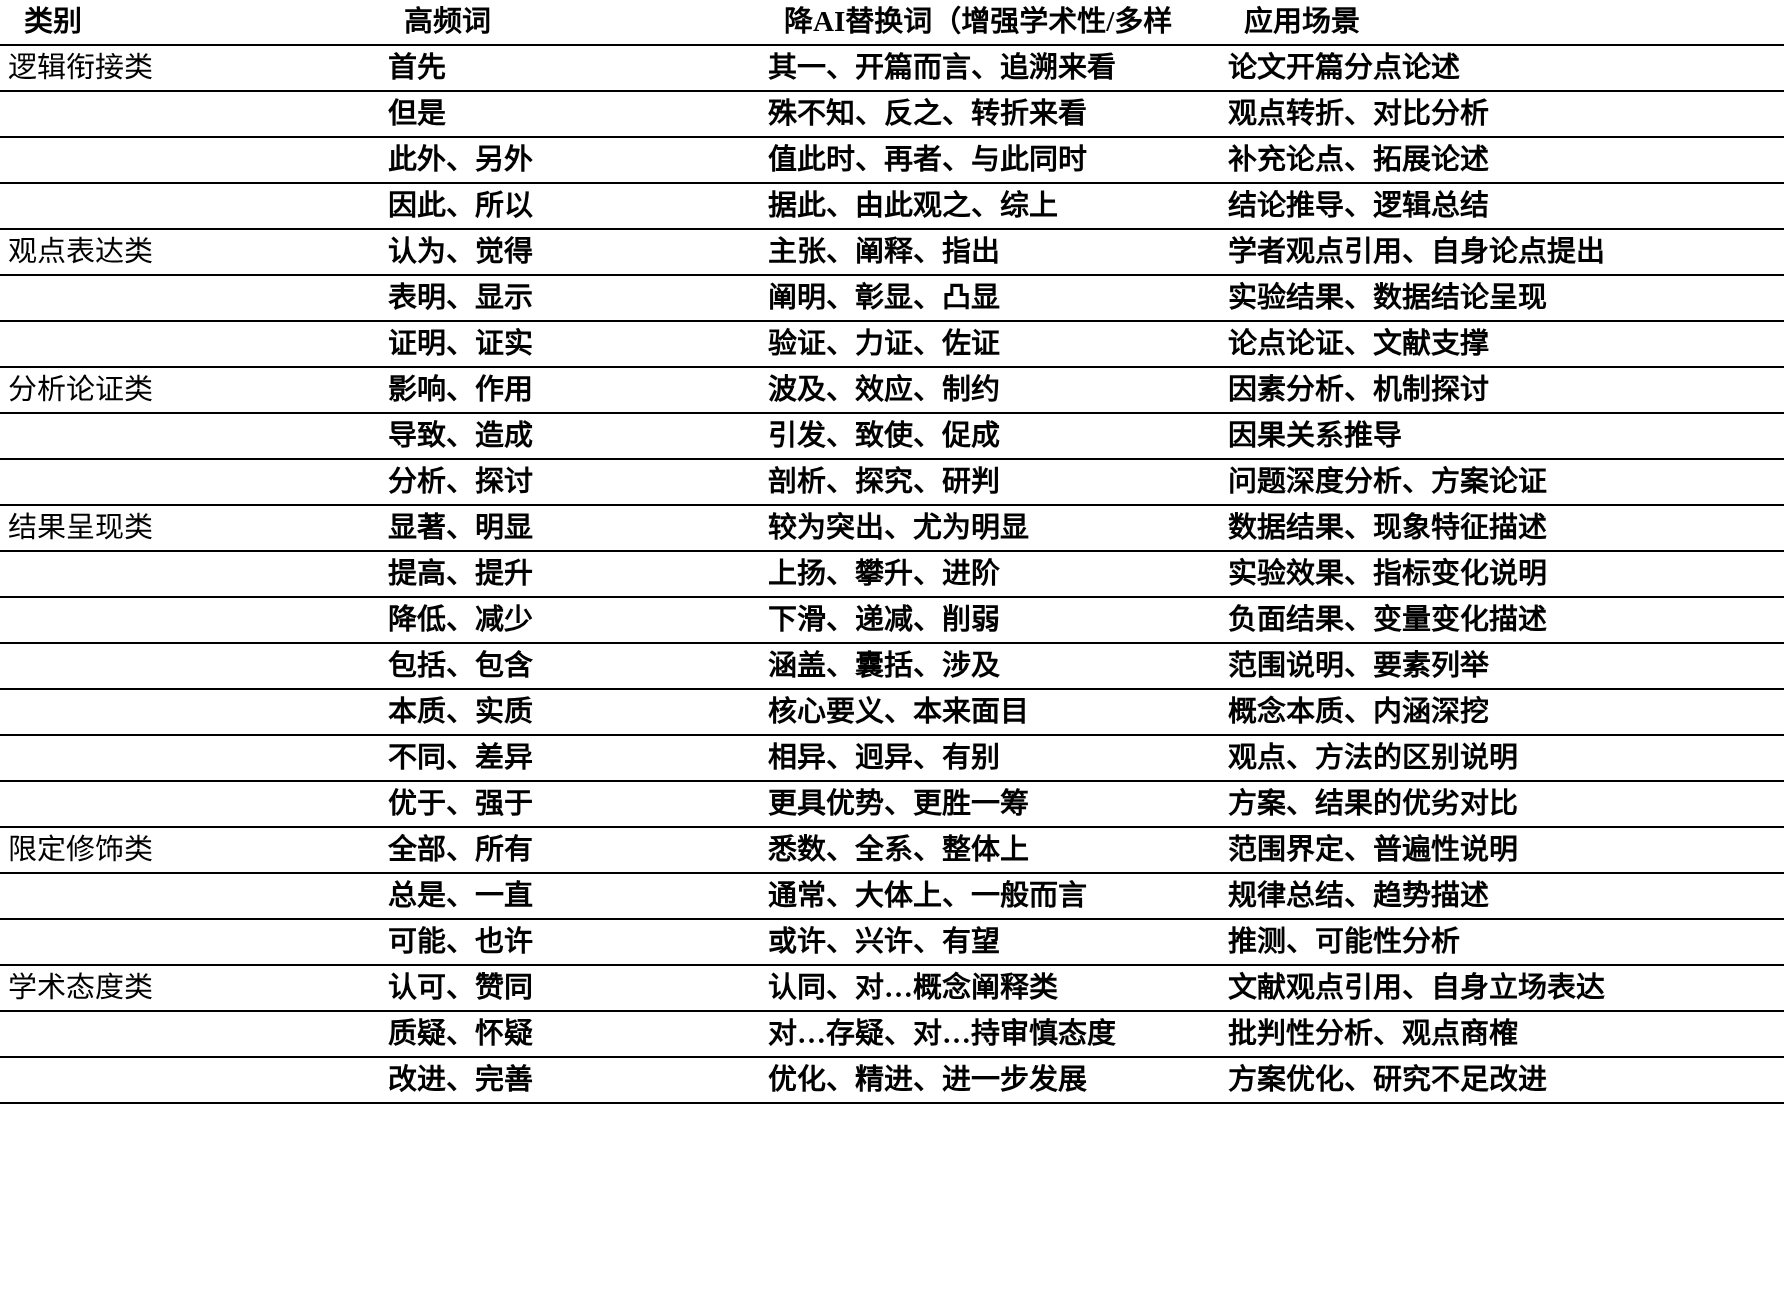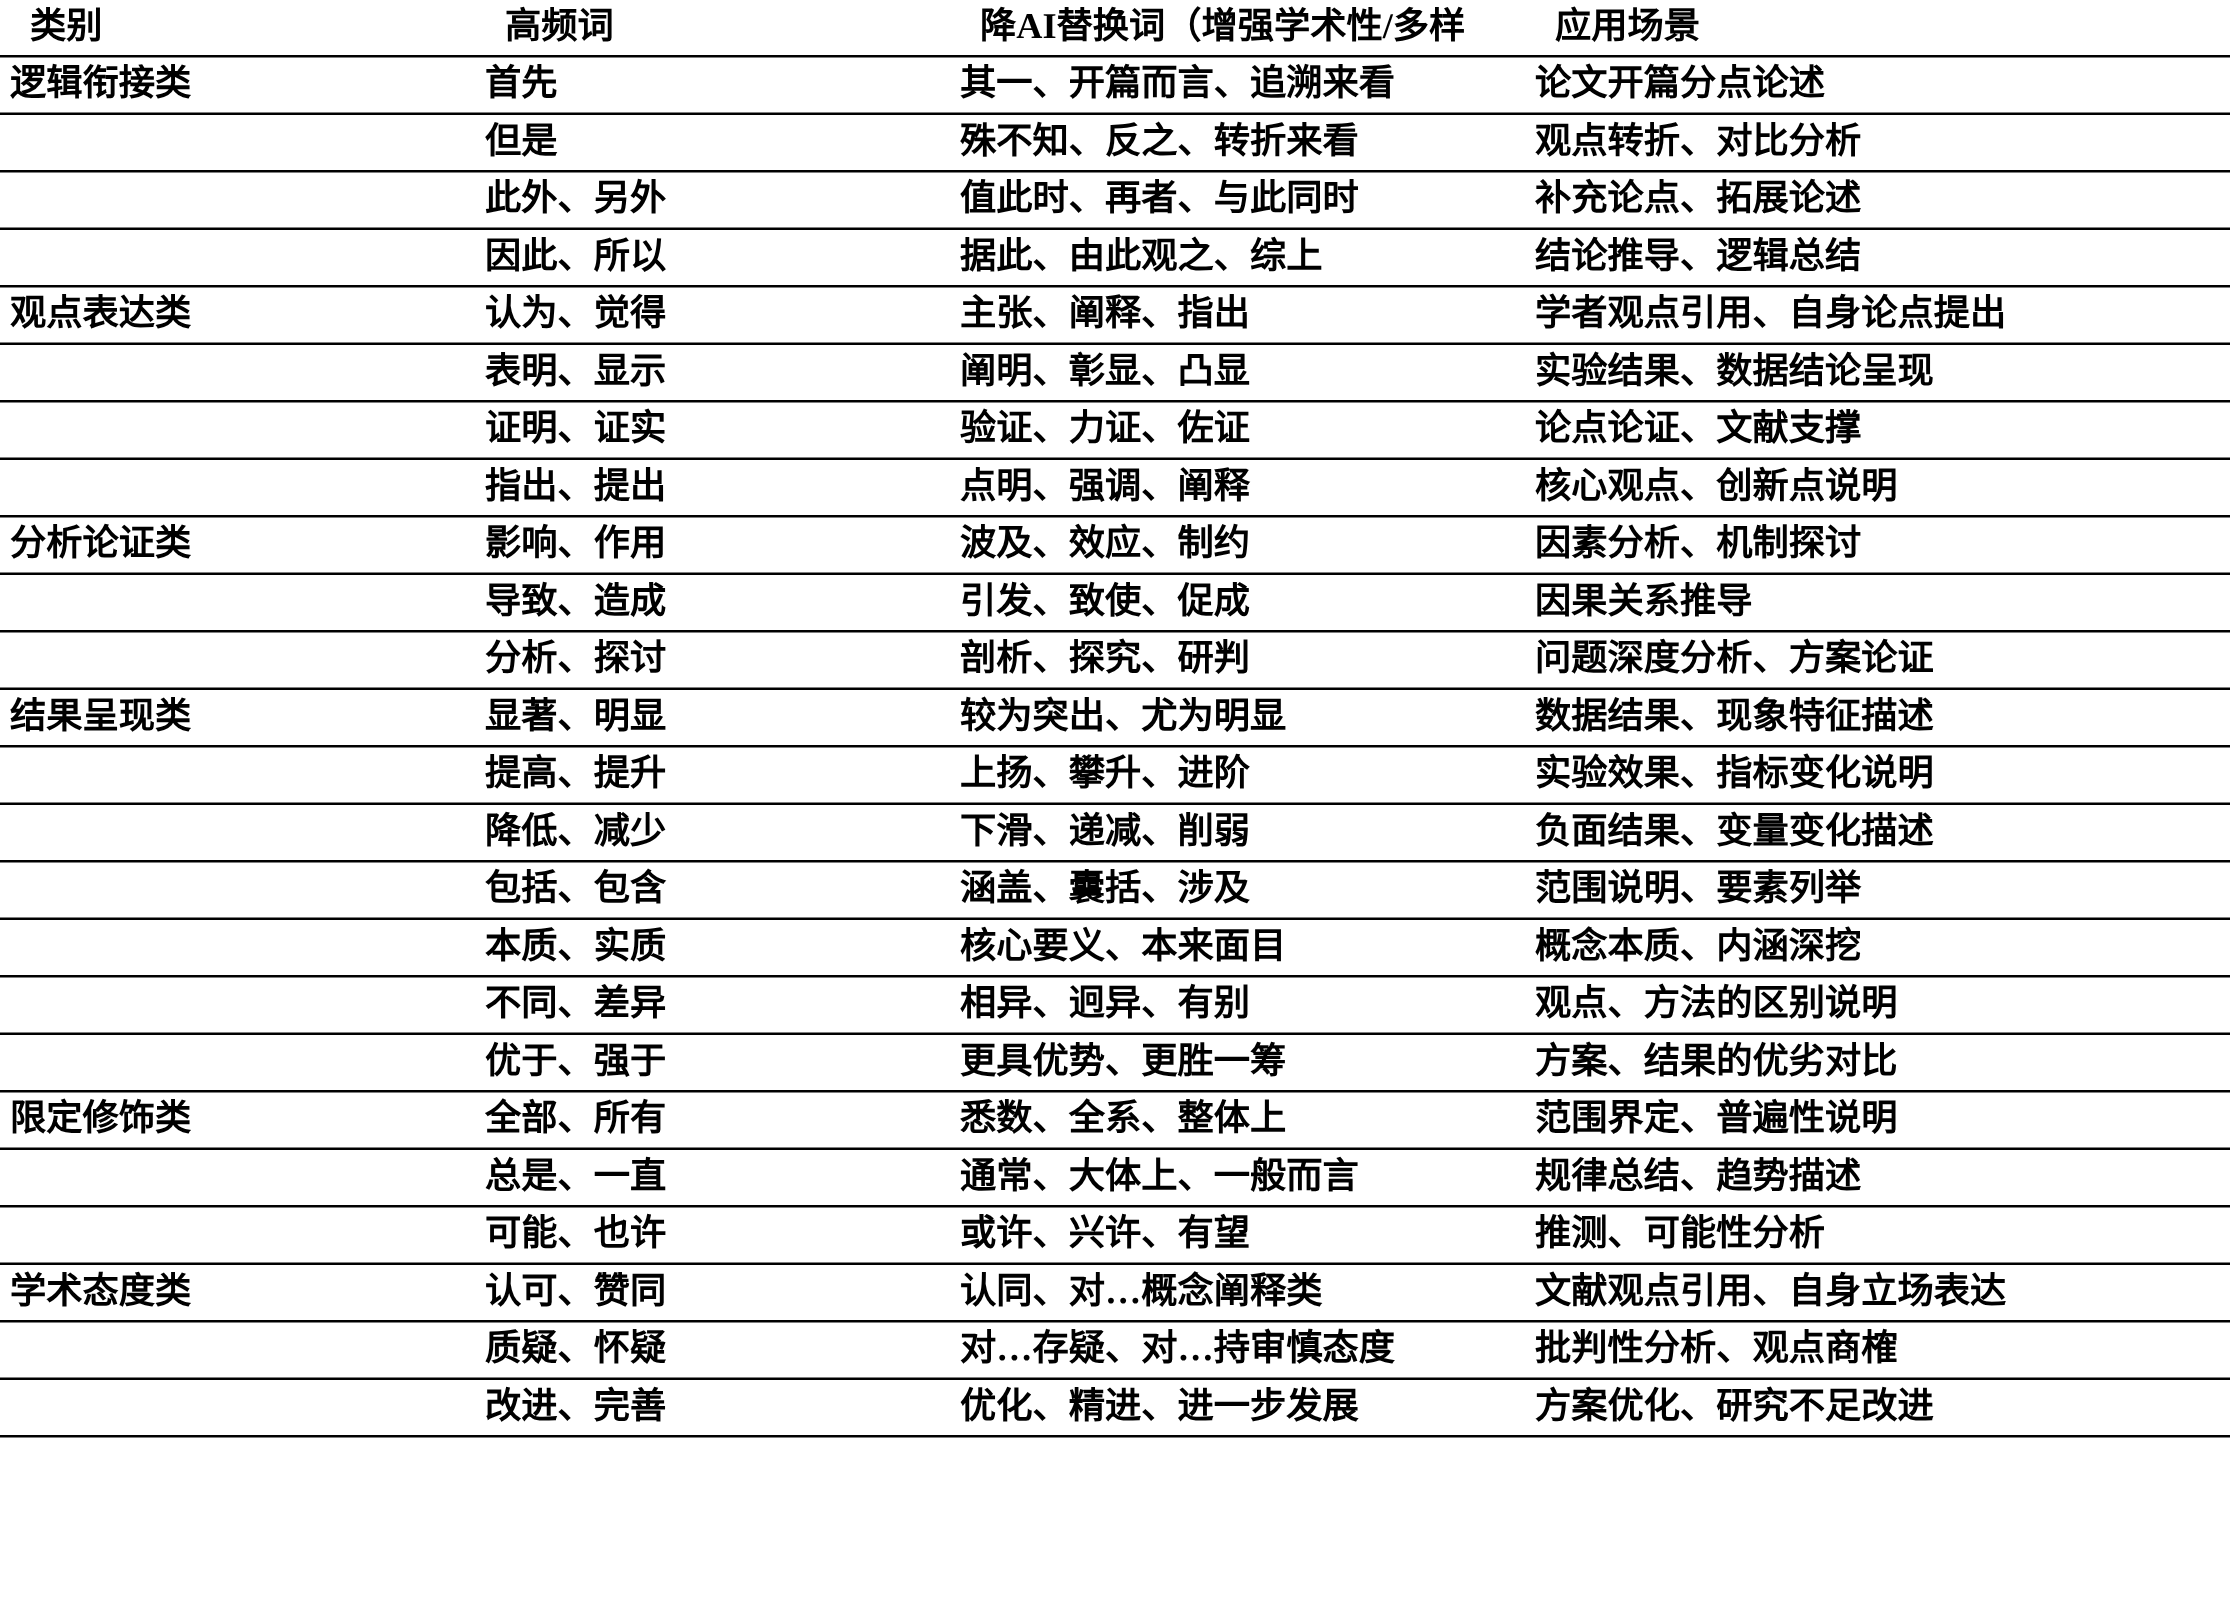--- a/index.html
+++ b/index.html
@@ -34,21 +34,21 @@
     white-space: nowrap;
     overflow: hidden;
     height: 41px;
     box-sizing: border-box;
   }
   #word-table thead th {
     font-weight: bold;
     padding-left: 24px;
   }
   #word-table tbody td.cat {
-    font-weight: bold;
+    font-weight: normal;
   }
   #word-table tbody tr td {
     font-weight: bold;
   }
   .empty-cell {
     font-size: 0;
   }
 </style>
 </head>
 <body>
@@ -105,26 +105,20 @@
         <td>阐明、彰显、凸显</td>
         <td>实验结果、数据结论呈现</td>
       </tr>
       <tr>
         <td class="cat empty-cell"></td>
         <td>证明、证实</td>
         <td>验证、力证、佐证</td>
         <td>论点论证、文献支撑</td>
       </tr>
       <tr>
-        <td class="cat empty-cell"></td>
-        <td>指出、提出</td>
-        <td>点明、强调、阐释</td>
-        <td>核心观点、创新点说明</td>
-      </tr>
-      <tr>
         <td class="cat">分析论证类</td>
         <td>影响、作用</td>
         <td>波及、效应、制约</td>
         <td>因素分析、机制探讨</td>
       </tr>
       <tr>
         <td class="cat empty-cell"></td>
         <td>导致、造成</td>
         <td>引发、致使、促成</td>
         <td>因果关系推导</td>

